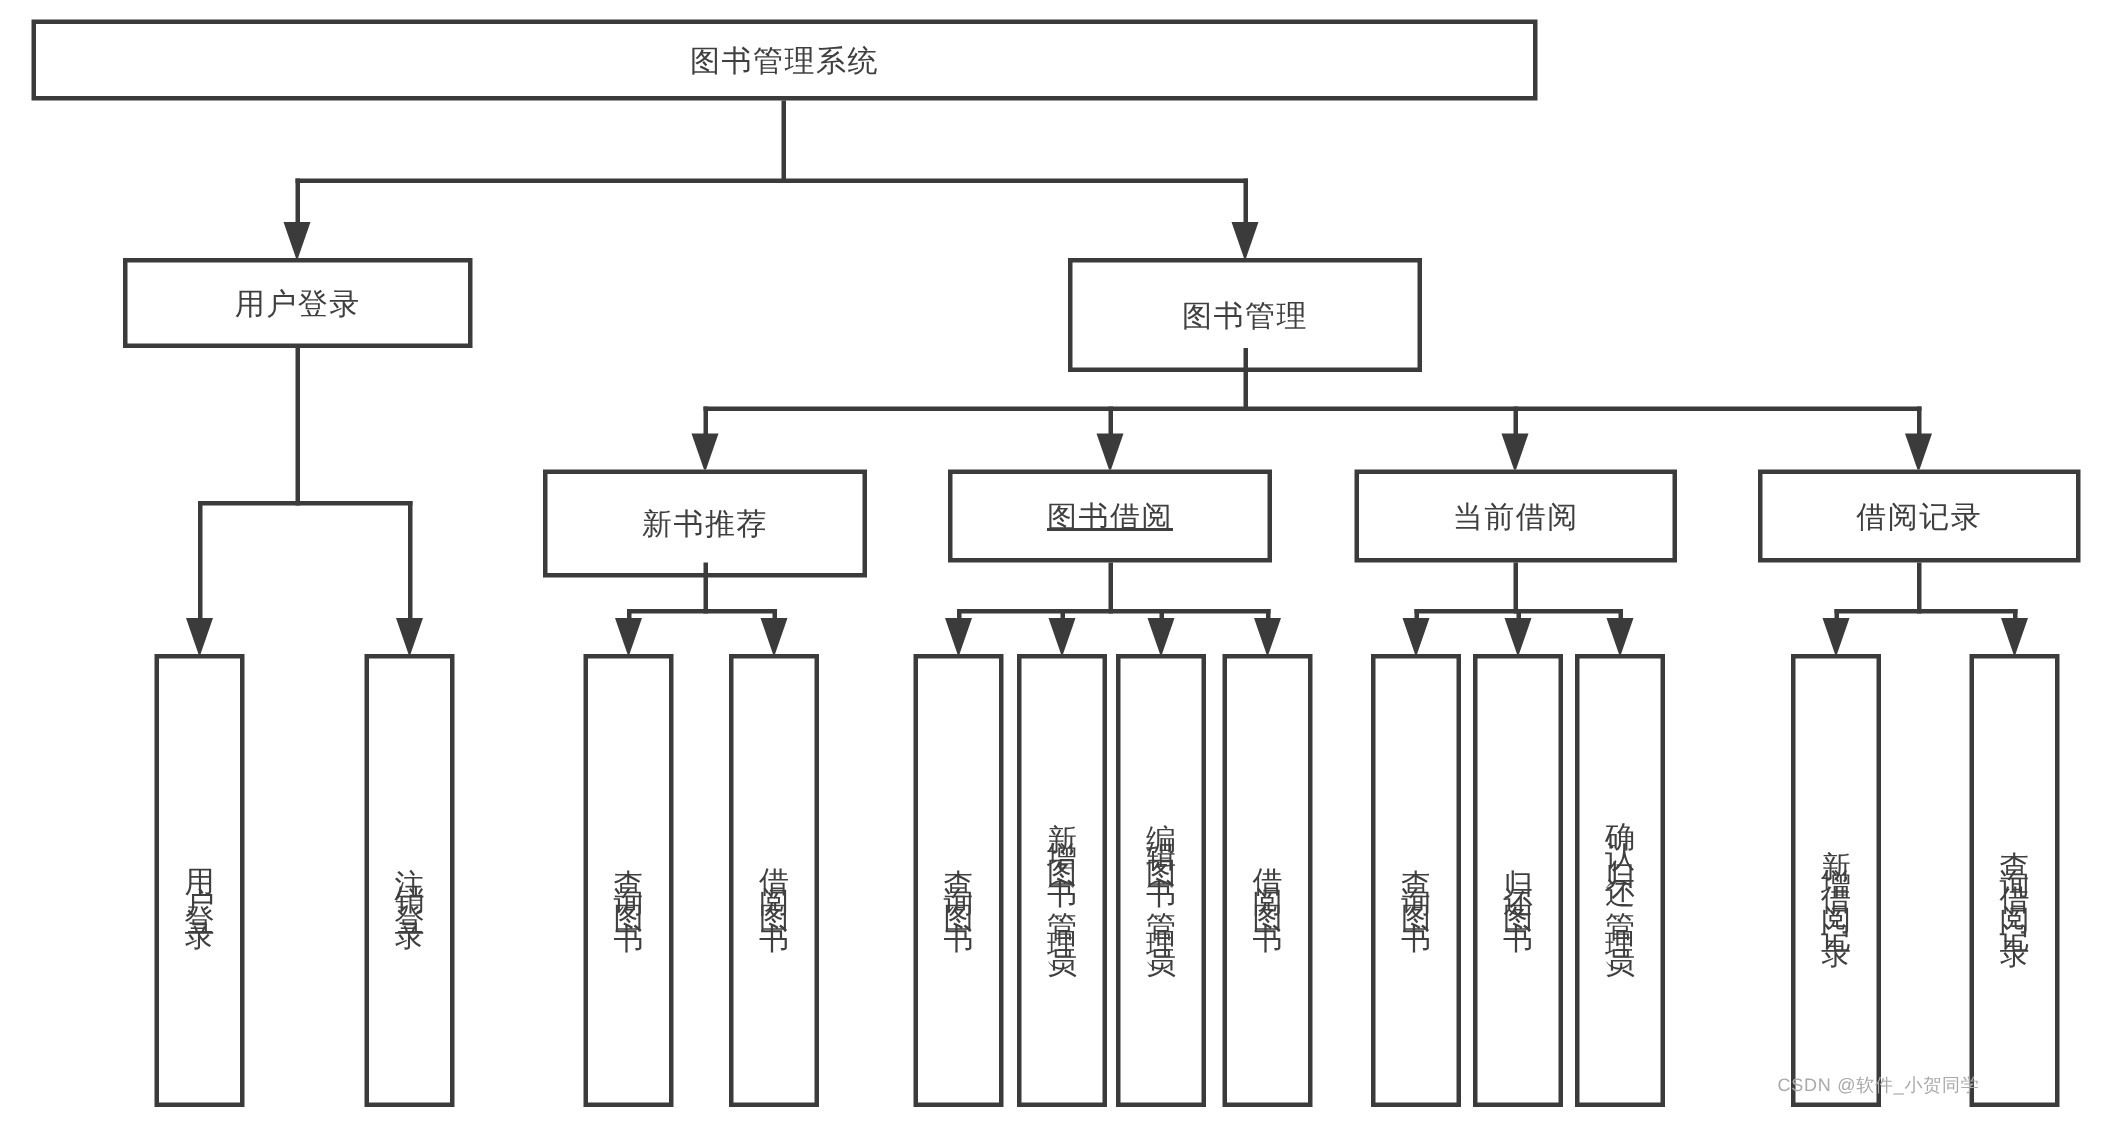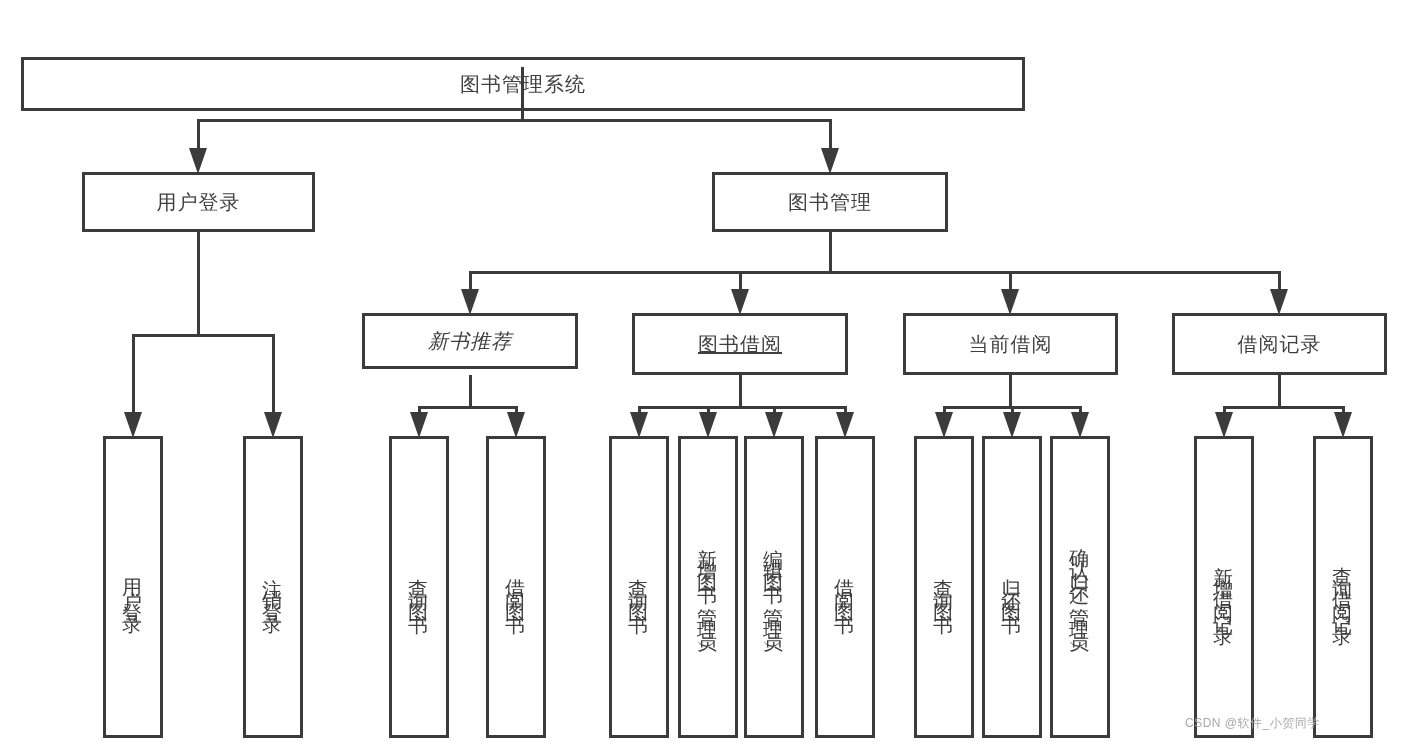--- a/index.html
+++ b/index.html
@@ -67,35 +67,35 @@
     letter-spacing: 0.5px;
     z-index: 5;
     white-space: nowrap;
   }
 </style>
 </head>
 <body>
 
 <div id="canvas">
 
-  <div class="hbox" style="left:21px;top:13px;width:1004px;height:54px;margin-top:44px;">
+  <div class="hbox" style="left:21px;top:13px;width:1004px;height:54px;">
     <span>图书管理系统</span>
   </div>
 
   <div class="vl" style="left:521px;top:67px;height:54px;"></div>
   <div class="hl" style="left:197px;top:119px;width:635px;"></div>
   <div class="vl" style="left:197px;top:119px;height:31px;"></div>
   <div class="arr" style="left:189px;top:148px;"></div>
   <div class="vl" style="left:829px;top:119px;height:31px;"></div>
   <div class="arr" style="left:821px;top:148px;"></div>
 
   <div class="hbox" style="left:82px;top:172px;width:233px;height:60px;">
     <span>用户登录</span>
   </div>
-  <div class="hbox" style="left:712px;top:172px;width:236px;height:60px;">
+  <div class="hbox" style="left:712px;top:172px;width:236px;height:76px;">
     <span>图书管理</span>
   </div>
 
   <div class="vl" style="left:197px;top:232px;height:105px;"></div>
   <div class="hl" style="left:132px;top:334px;width:143px;"></div>
   <div class="vl" style="left:132px;top:334px;height:80px;"></div>
   <div class="arr" style="left:124px;top:412px;"></div>
   <div class="vl" style="left:272px;top:334px;height:80px;"></div>
   <div class="arr" style="left:264px;top:412px;"></div>
 
@@ -103,21 +103,21 @@
   <div class="hl" style="left:469px;top:271px;width:812px;"></div>
   <div class="vl" style="left:469px;top:271px;height:20px;"></div>
   <div class="arr" style="left:461px;top:289px;"></div>
   <div class="vl" style="left:739px;top:271px;height:20px;"></div>
   <div class="arr" style="left:731px;top:289px;"></div>
   <div class="vl" style="left:1009px;top:271px;height:20px;"></div>
   <div class="arr" style="left:1001px;top:289px;"></div>
   <div class="vl" style="left:1278px;top:271px;height:20px;"></div>
   <div class="arr" style="left:1270px;top:289px;"></div>
 
-  <div class="hbox" style="left:362px;top:313px;width:216px;height:56px;font-style:italic;">
+  <div class="hbox" style="left:362px;top:313px;width:216px;height:72px;">
     <span>新书推荐</span>
   </div>
   <div class="hbox" style="left:632px;top:313px;width:216px;height:62px;text-decoration:underline;">
     <span>图书借阅</span>
   </div>
   <div class="hbox" style="left:1172px;top:313px;width:215px;height:62px;">
     <span>借阅记录</span>
   </div>
   <div class="hbox" style="left:903px;top:313px;width:215px;height:62px;">
     <span>当前借阅</span>

